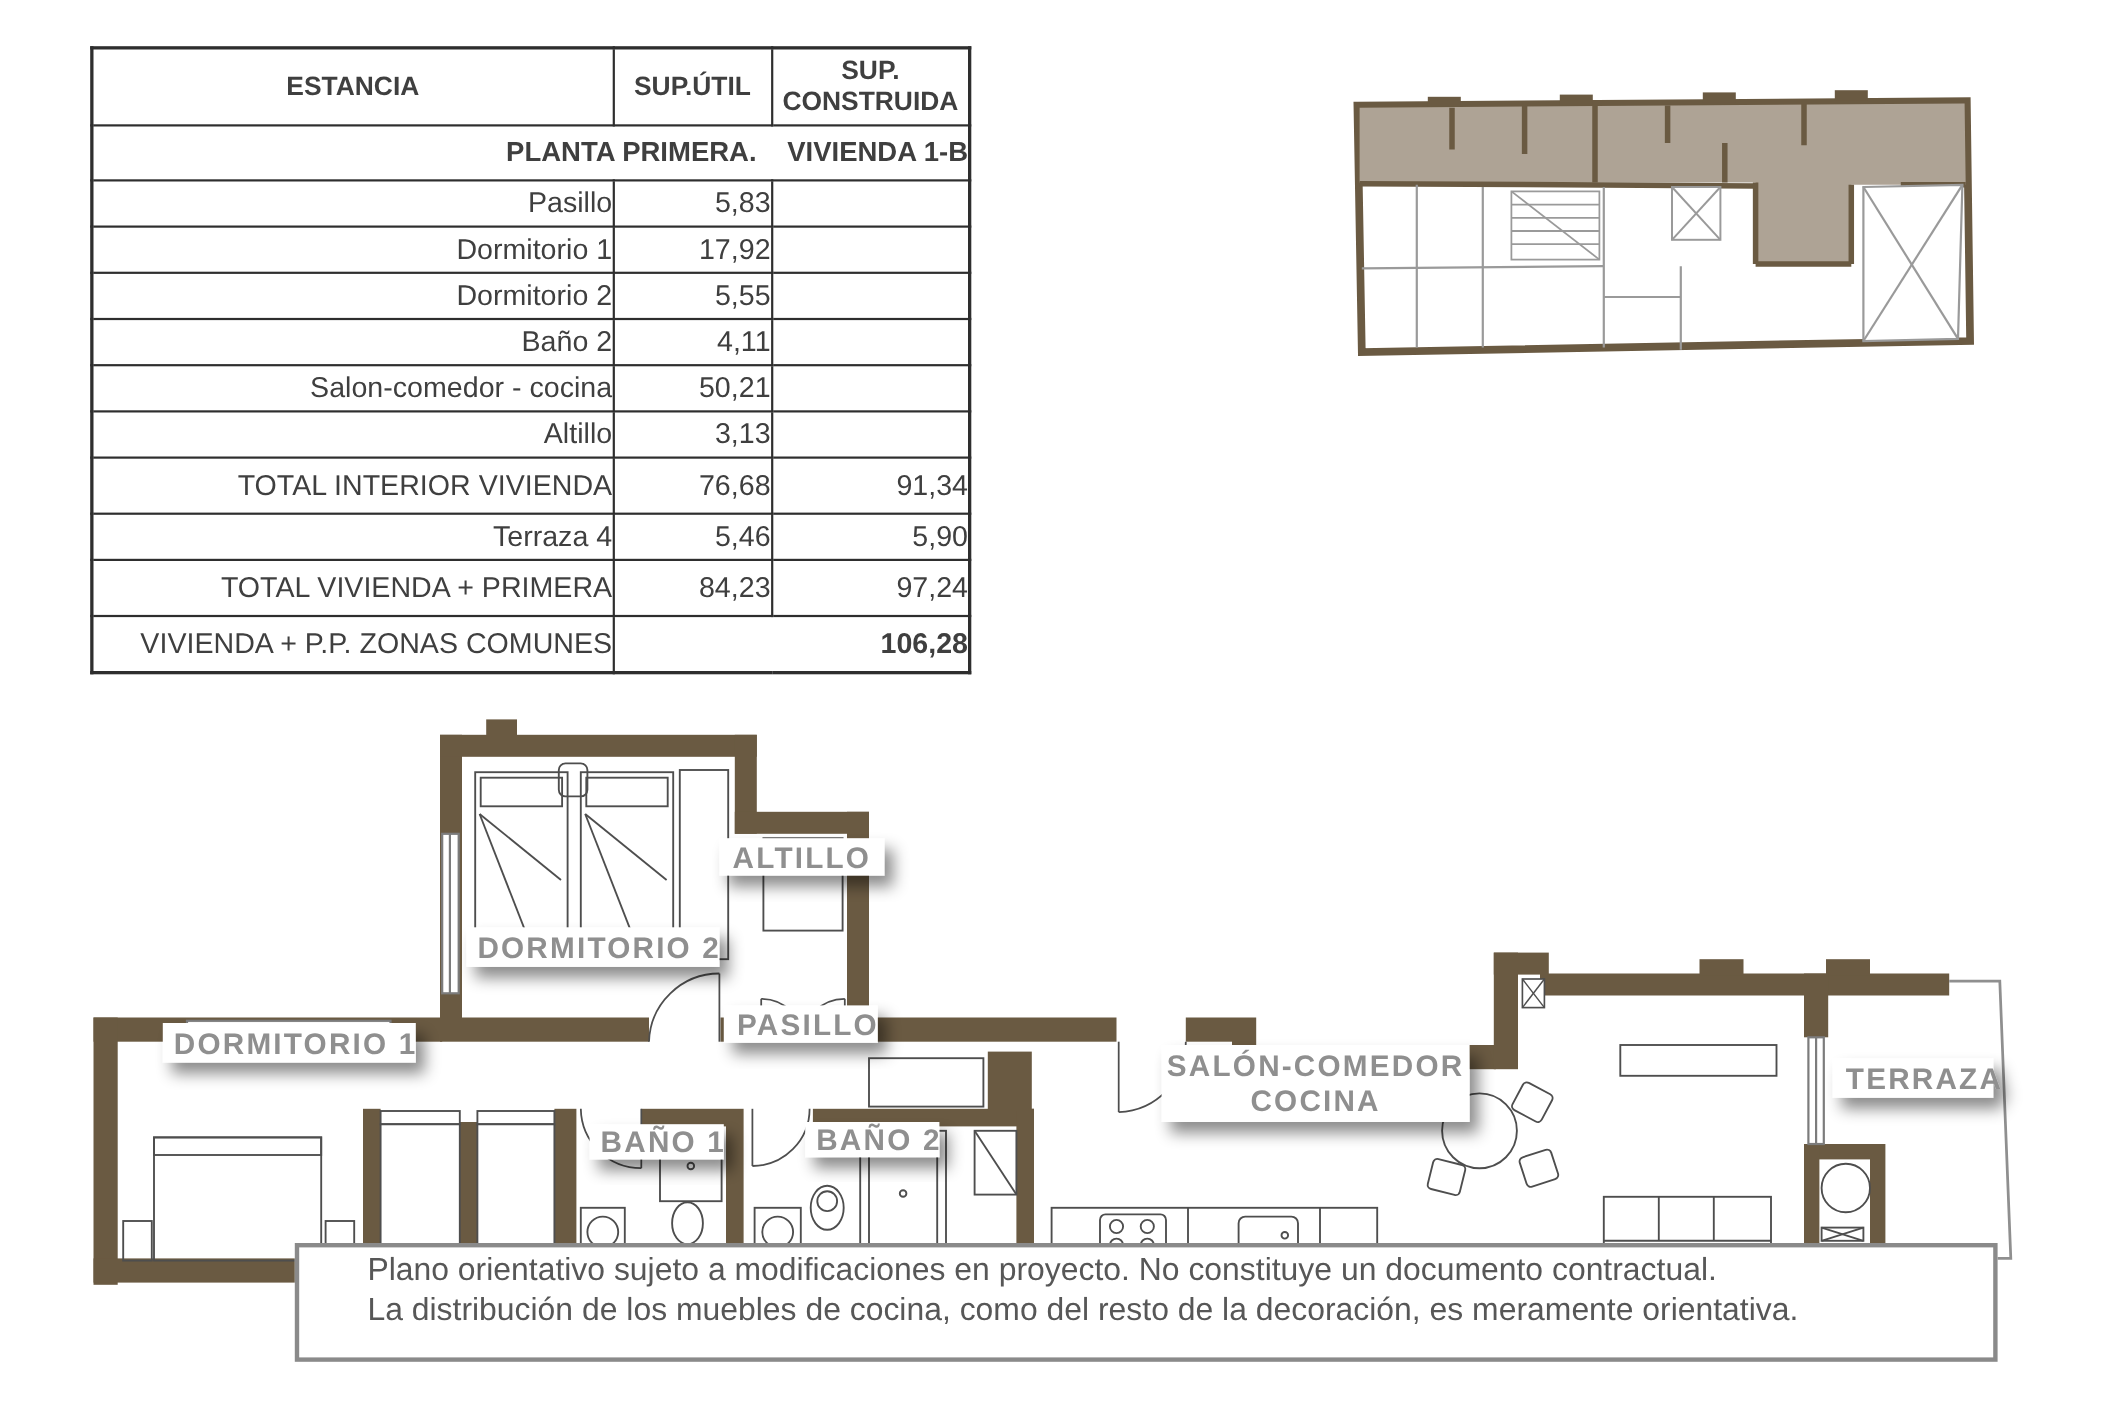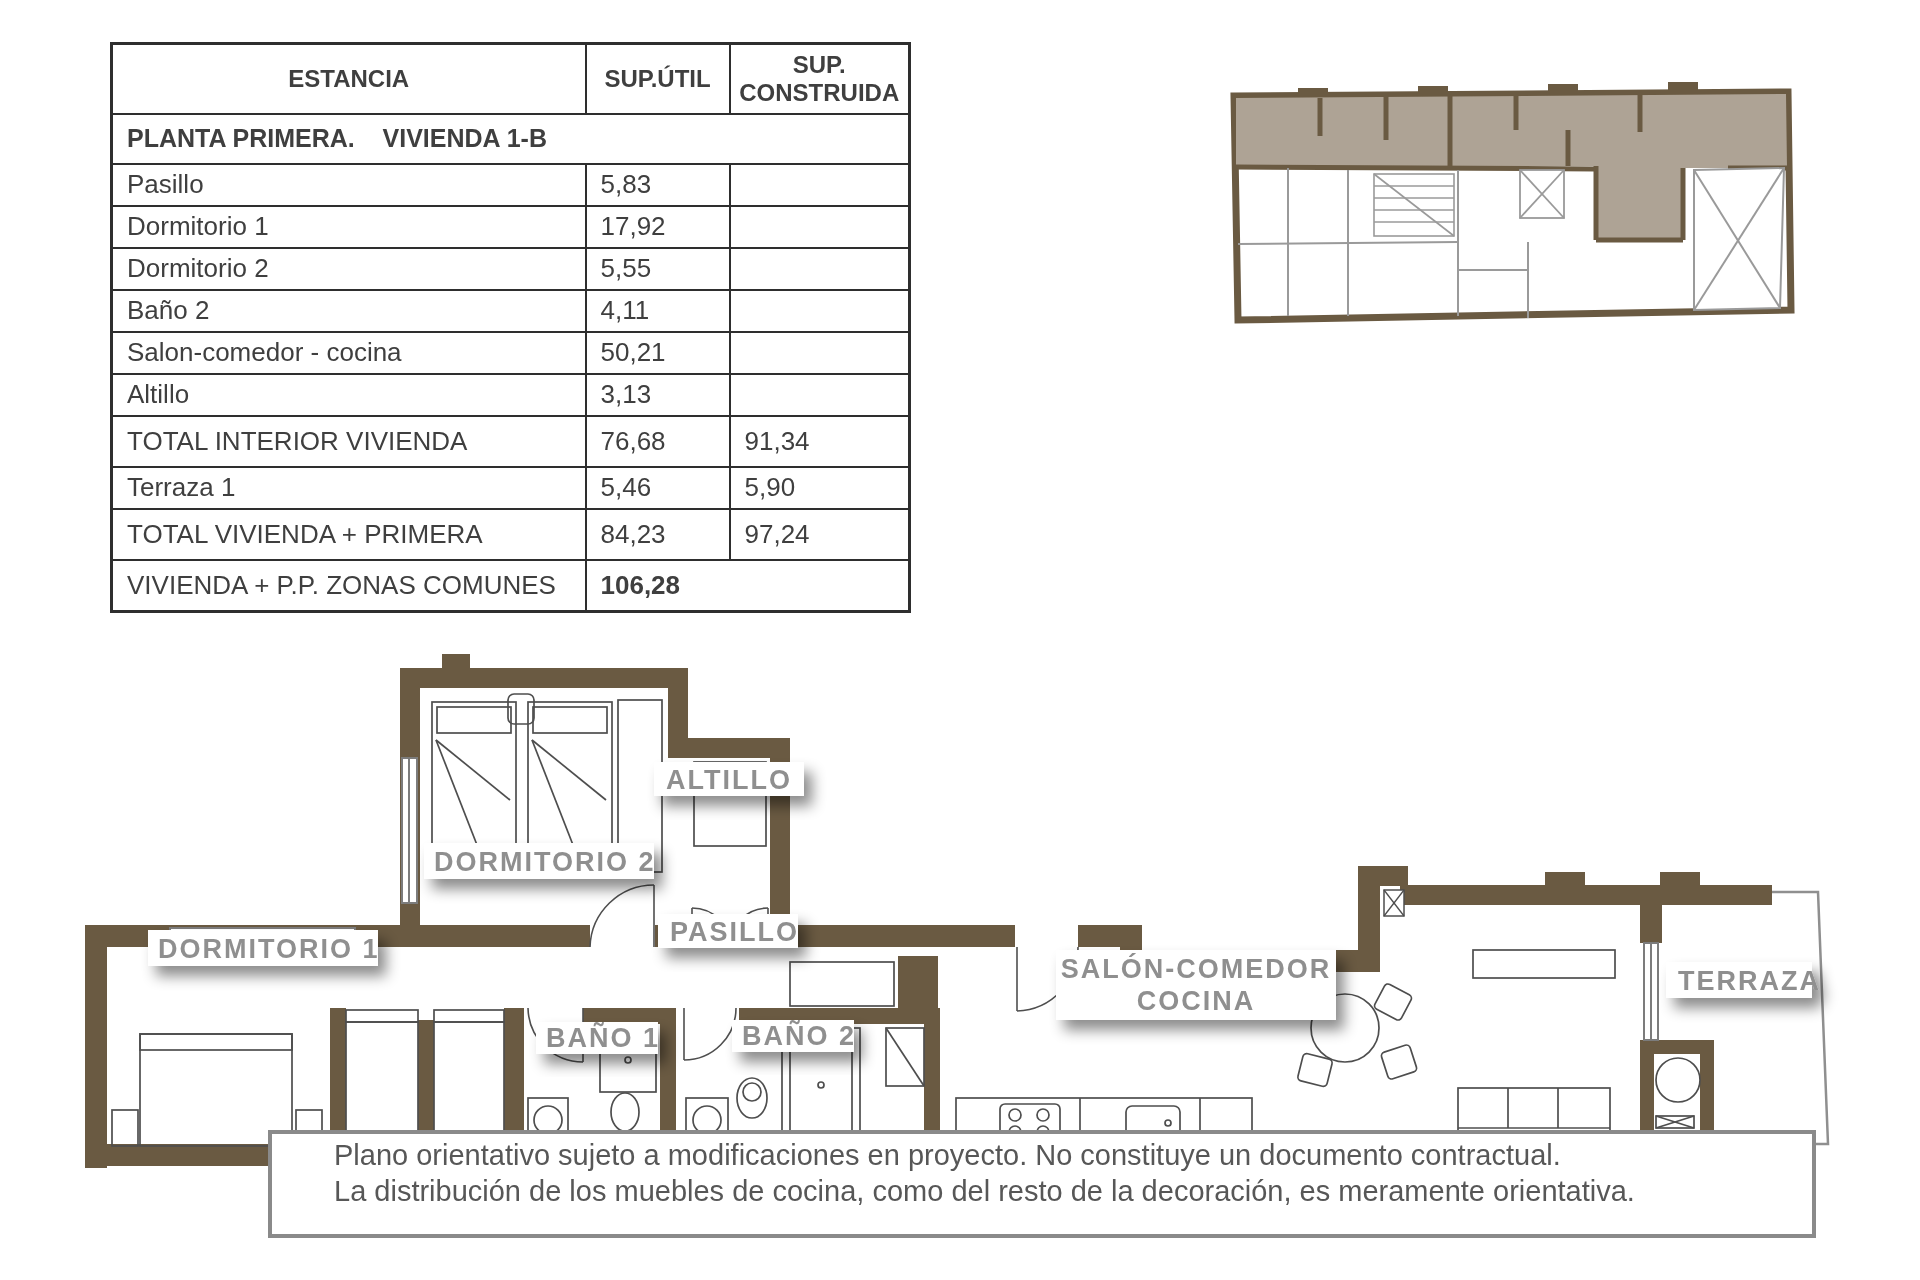--- a/index.html
+++ b/index.html
@@ -1,22 +1,22 @@
 <!DOCTYPE html>
 <html><head>
 <meta charset="utf-8">
 <style>
   html,body{margin:0;padding:0;background:#ffffff;width:1920px;height:1280px;overflow:hidden;
     font-family:"Liberation Sans",sans-serif;}
   .page{position:relative;width:1920px;height:1280px;background:#fff;}
 
   
   table.areas{position:absolute;left:82px;top:42px;width:798px;border-collapse:collapse;
-    color:#3f3f3f;font-size:26px;table-layout:fixed;margin-left:28px;}
-  table.areas td,table.areas th{border:2px solid #2e2e2e;padding:0 0 0 14px;text-align:left;
+    color:#3f3f3f;font-size:26px;table-layout:fixed;}
+  table.areas td,table.areas th{border:2px solid #2e2e2e;padding:0 0 0 14px;text-align:right;
     vertical-align:middle;overflow:hidden;}
   table.areas{border:3px solid #2e2e2e;}
   table.areas th{font-weight:bold;text-align:center;font-size:24px;padding:0;line-height:1.15;}
   .row-header{height:70px;}
   .row-section td{height:48px;font-weight:bold;font-size:25px;white-space:pre;}
   .row-data td{height:40px;}
   .row-emph td{height:49px;font-weight:normal;}
   .row-merged td{height:49px;}
   td.num{text-align:center;padding:0;}
   td.merged-val{text-align:center;font-weight:bold;padding:0;}
@@ -90,21 +90,21 @@
       <td class="c-label">Altillo</td>
       <td class="c-util num">3,13</td>
       <td class="c-cons num"></td>
     </tr>
         <tr class="row-emph">
       <td class="c-label">TOTAL INTERIOR VIVIENDA</td>
       <td class="c-util num">76,68</td>
       <td class="c-cons num">91,34</td>
     </tr>
         <tr class="row-data">
-      <td class="c-label">Terraza 1</td>
+      <td class="c-label">Terraza 4</td>
       <td class="c-util num">5,46</td>
       <td class="c-cons num">5,90</td>
     </tr>
         <tr class="row-emph">
       <td class="c-label">TOTAL VIVIENDA + PRIMERA</td>
       <td class="c-util num">84,23</td>
       <td class="c-cons num">97,24</td>
     </tr>
         <tr class="row-merged">
         <td>VIVIENDA + P.P. ZONAS COMUNES</td>

